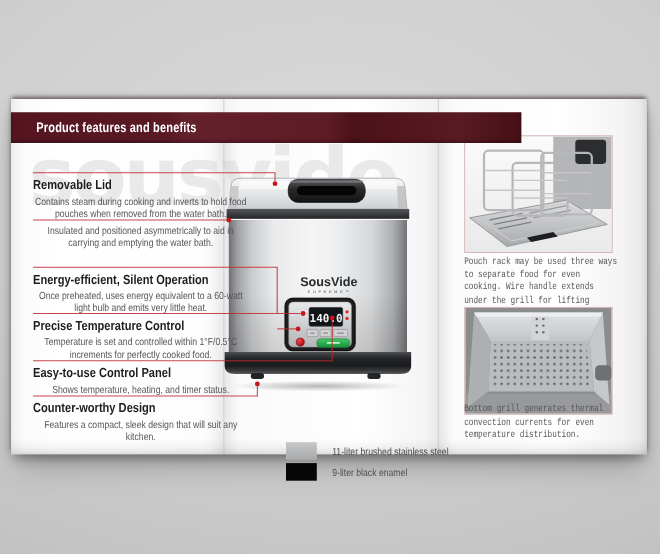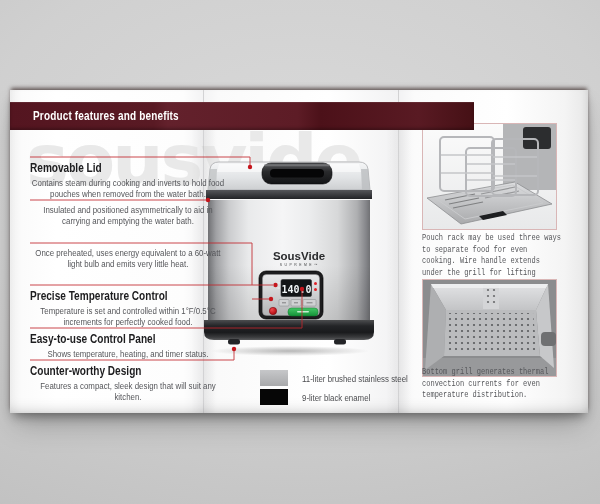--- a/index.html
+++ b/index.html
@@ -26,21 +26,21 @@
   .fold::after{content:'';position:absolute;left:1px;top:28px;bottom:0;width:12px;
     background:linear-gradient(to right, rgba(0,0,0,0.05), rgba(0,0,0,0));}
   .fold::before{content:'';position:absolute;right:1px;top:28px;bottom:0;width:12px;
     background:linear-gradient(to left, rgba(0,0,0,0.04), rgba(0,0,0,0));}
   
   .feature{position:absolute;left:20px;width:196px;z-index:3;}
   .feature h3{margin:0 0 2px 0;font-size:12px;font-weight:bold;color:#1d1d1f;}
   .feature p{margin:0;font-size:9.4px;line-height:1.22;color:#55565a;text-align:center;}
   .cond{display:inline-block;white-space:normal;transform:scaleX(0.84);transform-origin:left top;width:119%;}
   
-  .legend-row{position:absolute;left:250px;display:flex;align-items:center;z-index:3;}
+  .legend-row{position:absolute;left:250px;display:flex;align-items:center;z-index:3;margin-top:32px;}
   .sw{width:28px;height:16px;margin-right:14px;flex:none;}
   .sw.steel{background:linear-gradient(180deg,#c6c7c9,#a8a9ab);}
   .sw.black{background:#060606;}
   .legend-label{font-size:9.4px;color:#4c4d50;white-space:nowrap;display:inline-block;
     transform:scaleX(0.84);transform-origin:left center;}
   
   .photo{position:absolute;border:1px solid #d9b6b6;background:#f2f2f2;z-index:3;}
   .caption{position:absolute;left:412px;width:140px;font-size:9px;line-height:1.28;color:#55565a;z-index:3;font-family:Liberation Mono, monospace;}
   .caption .ccond{display:inline-block;transform:scaleX(0.78);transform-origin:left top;width:128%;}
   
@@ -65,20 +65,21 @@
     </div>
 
     <div class="feature" style="top:71px">
       <h3><span class="cond">Removable Lid</span></h3>
       <p><span class="cond">Contains steam during cooking and inverts to hold food pouches when removed from the water bath.</span></p>
     </div>
     <div class="feature" style="top:114px">
       <p><span class="cond">Insulated and positioned asymmetrically to aid in carrying and emptying the water bath.</span></p>
     </div>
     <div class="feature" style="top:157px">
+      <h3><span class="cond">Energy-efficient, Silent Operation</span></h3>
       <p><span class="cond">Once preheated, uses energy equivalent to a 60-watt light bulb and emits very little heat.</span></p>
     </div>
     <div class="feature" style="top:199px">
       <h3><span class="cond">Precise Temperature Control</span></h3>
       <p><span class="cond">Temperature is set and controlled within 1°F/0.5°C increments for perfectly cooked food.</span></p>
     </div>
     <div class="feature" style="top:242px">
       <h3><span class="cond">Easy-to-use Control Panel</span></h3>
       <p><span class="cond">Shows temperature, heating, and timer status.</span></p>
     </div>

